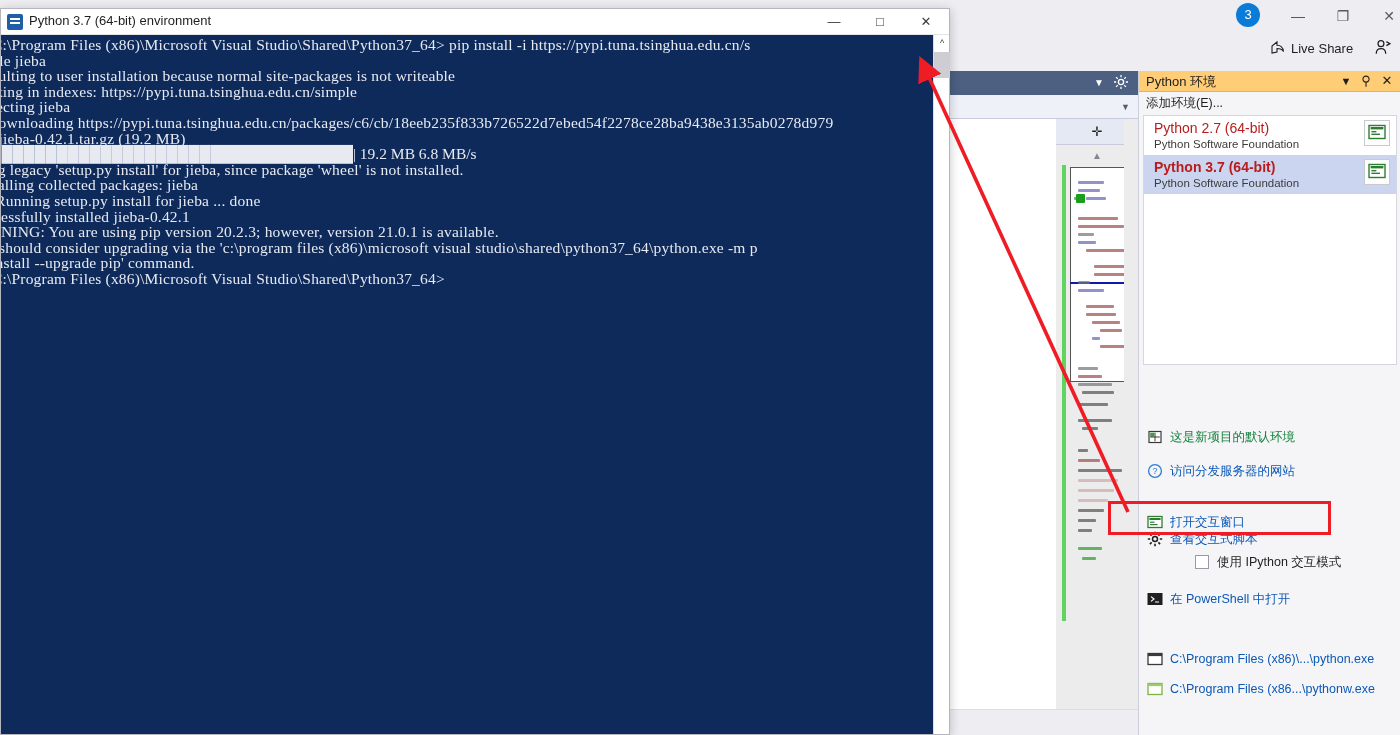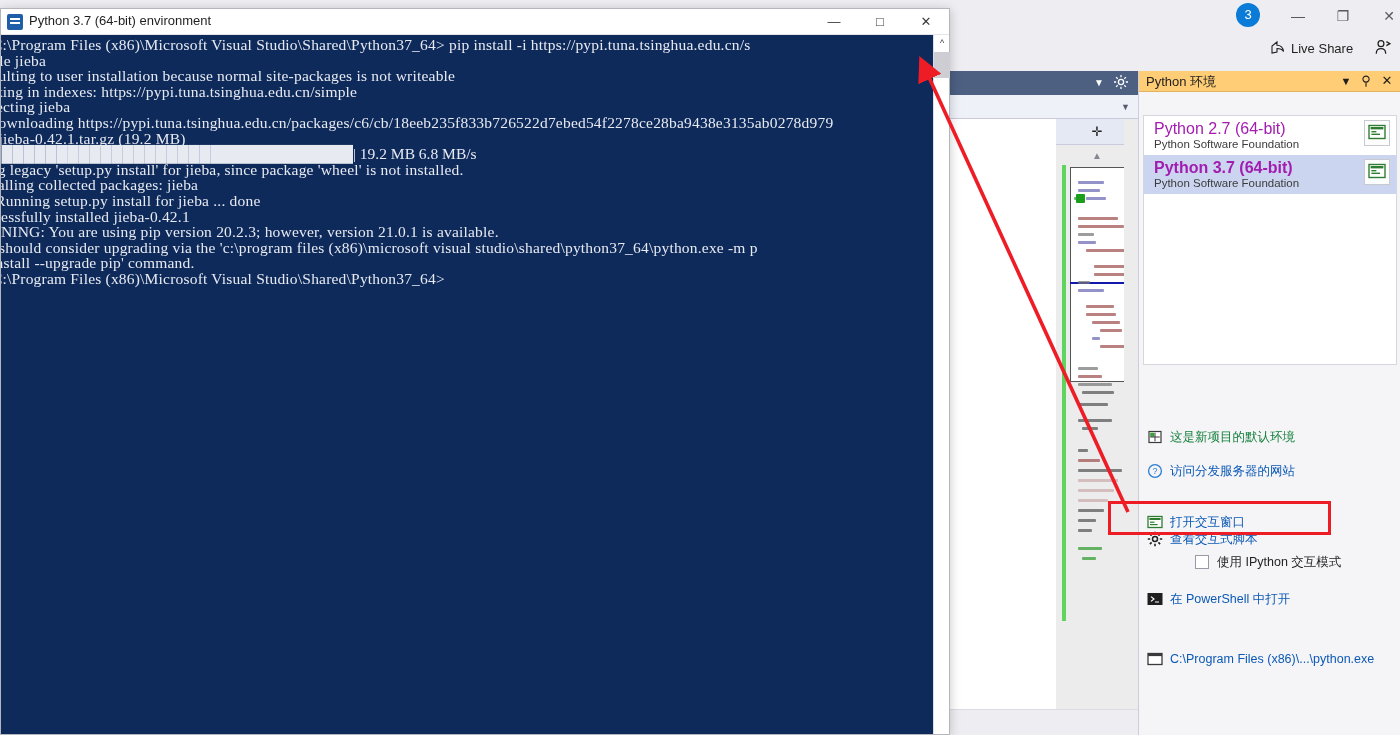--- a/index.html
+++ b/index.html
@@ -153,21 +153,21 @@
   }
 
   .env-list {
     position: absolute; left: 4px; top: 44px; width: 254px; height: 250px;
     background: #ffffff; border: 1px solid #d6d6e0;
   }
   .env-row {
     position: relative; height: 39px; padding: 4px 0 0 10px;
   }
   .env-row.selected { background: #cbd5f0; }
-  .env-name { font-size: 16px; color: #a21caf; line-height: 17px; }
+  .env-name { font-size: 14px; color: #b91c1c; line-height: 17px; }
   .env-row.selected .env-name { font-weight: bold; }
   .env-vendor { font-size: 11.5px; color: #3c3c3c; line-height: 15px; }
   .env-icon {
     position: absolute; right: 6px; top: 4px; width: 26px; height: 26px;
     background: #fdfdfd; border: 1px solid #c9c9d2;
   }
   .env-icon svg { display: block; margin: 3px auto; }
 
   .pyenv-select {
     position: absolute; left: 4px; top: 313px; width: 254px; height: 30px;
@@ -365,20 +365,23 @@
 
     <div class="pyenv">
 
       <div class="pyenv-header">
         <span class="pyenv-title">Python 环境</span>
         <span class="pyenv-hdr-btn pyenv-chev">▼</span>
         <span class="pyenv-hdr-btn pyenv-pin">⚲</span>
         <span class="pyenv-hdr-btn pyenv-close">✕</span>
       </div>
 
+      <div class="pyenv-addrow">
+        <span class="pyenv-addlink">添加环境(E)...</span>
+      </div>
 
       <div class="env-list">
           <div class="env-row">
             <div class="env-name">Python 2.7 (64-bit)</div>
             <div class="env-vendor">Python Software Foundation</div>
             <div class="env-icon">
               <svg width="18" height="16" viewBox="0 0 18 16">
                 <rect x="1" y="1.5" width="16" height="13" fill="#ffffff" stroke="#2f7d32" stroke-width="1.4"></rect>
                 <rect x="2.6" y="3" width="12.8" height="2.4" fill="#2f7d32"></rect>
                 <rect x="3.4" y="7" width="5" height="1.4" fill="#2f7d32"></rect>
@@ -452,20 +455,29 @@
           </div>
           <div class="pyrow" style="top: 228px; align-items: center;">
             <span style="display: flex;">
               <svg class="pyicon" viewBox="0 0 16 16">
                 <rect x="1" y="2.5" width="14" height="11" fill="#fff" stroke="#3a3a3a" stroke-width="1.3"></rect>
                 <rect x="1" y="2.5" width="14" height="2.6" fill="#3a3a3a"></rect>
               </svg>
             </span>
             <span class="lbl-link">C:\Program Files (x86)\...\python.exe</span>
           </div>
+          <div class="pyrow" style="top: 258px;">
+            <span style="display: flex;">
+              <svg class="pyicon" viewBox="0 0 16 16">
+                <rect x="1" y="2.5" width="14" height="11" fill="#fff" stroke="#7cb342" stroke-width="1.3"></rect>
+                <rect x="1" y="2.5" width="14" height="2.6" fill="#9ccc65"></rect>
+              </svg>
+            </span>
+            <span class="lbl-link">C:\Program Files (x86...\pythonw.exe</span>
+          </div>
         </div>
 
       <div class="pyenv-checkbox-row">
         <span class="cb"></span>
         <span>使用 IPython 交互模式</span>
       </div>
 
     </div>
 
     <div class="doc-bottom-strip"></div>

